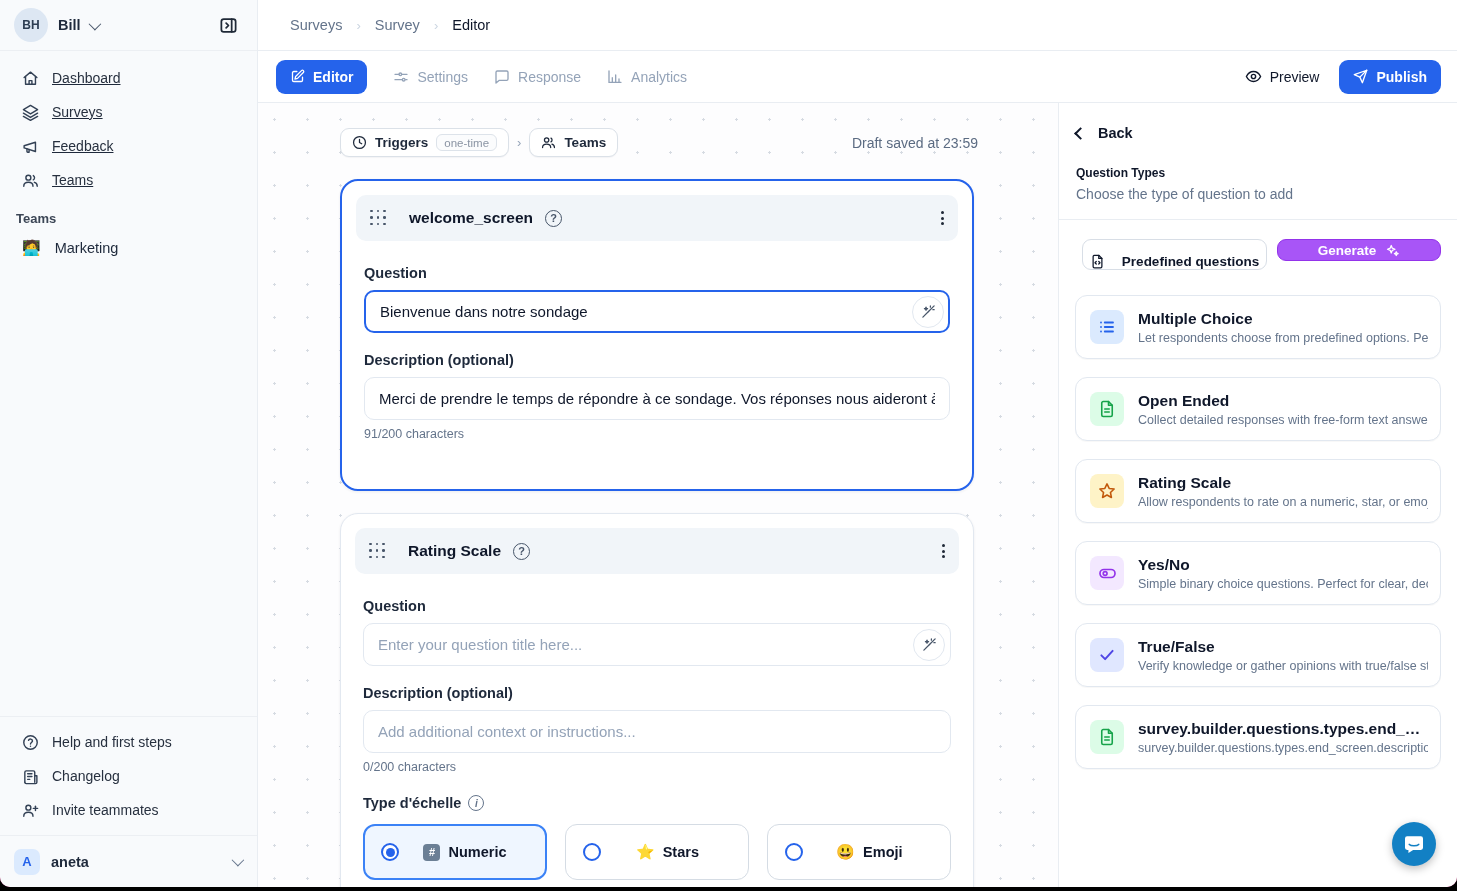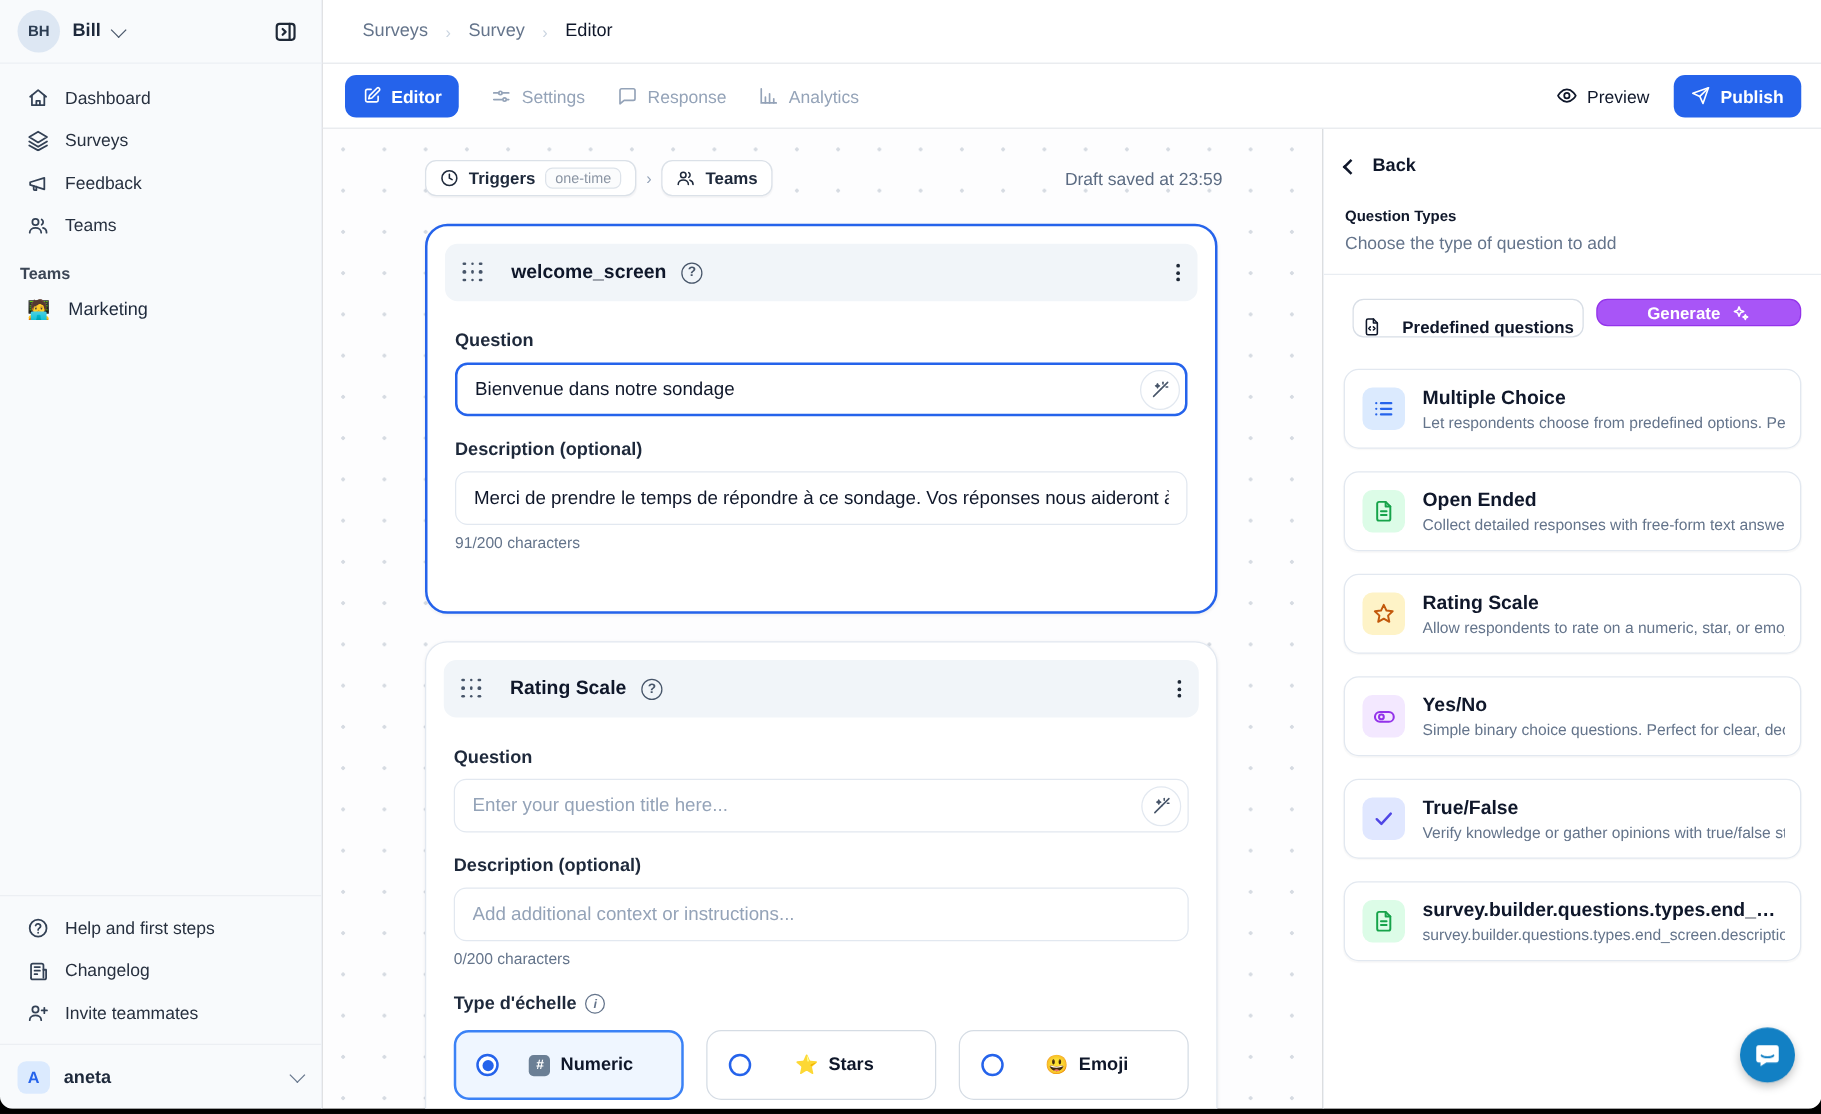--- a/index.html
+++ b/index.html
@@ -1,27 +1,27 @@
 <!DOCTYPE html>
 <html><head>
 <meta charset="utf-8">
 <style>
   * { margin:0; padding:0; box-sizing:border-box; }
   html,body { width:1457px; height:891px; overflow:hidden; background:#000; }
   body { font-family:"Liberation Sans", sans-serif; color:#1e293b; }
-  .app { width:1457px; height:887px; background:#404040; border-radius:0 0 10px 10px; overflow:hidden; display:flex; }
+  .app { width:1457px; height:887px; background:#ec4899; border-radius:0 0 10px 10px; overflow:hidden; display:flex; }
 
   
   .sidebar { width:258px; height:100%; background:#f8fafc; border-right:1px solid #e9edf2; display:flex; flex-direction:column; flex-shrink:0; }
   .sb-top { height:51px; display:flex; align-items:center; padding:0 14px 0 14px; border-bottom:1px solid #eceff3; }
   .avatar { width:34px; height:34px; border-radius:50%; background:#dde7f3; color:#2c3d52; font-size:12px; font-weight:700; display:flex; align-items:center; justify-content:center; }
   .sb-user { font-size:14.5px; font-weight:600; margin-left:10px; color:#1e293b; }
   .chev-dn { width:9px; height:9px; border-right:1.6px solid #475569; border-bottom:1.6px solid #475569; transform:rotate(45deg) translateY(-2px); margin-left:8px; }
   .sb-collapse { margin-left:auto; width:30px; height:30px; border-radius:8px; display:flex; align-items:center; justify-content:center; color:#1f2937; cursor:pointer; }
-  .sb-nav { padding:10px 12px 0 12px; }
+  .sb-nav { padding:10px 12px 0 12px;text-decoration:underline; }
   .sb-item { height:34px; display:flex; align-items:center; gap:13px; padding:0 10px; border-radius:8px; font-size:14px; font-weight:500; color:#27303f; cursor:pointer; }
   .sb-item svg { color:#334155; flex-shrink:0; }
   .sb-section { font-size:13px; font-weight:600; color:#3c4656; padding:14px 16px 6px 16px; }
   .sb-team { height:32px; display:flex; align-items:center; gap:14px; padding:0 22px; font-size:14.5px; font-weight:500; cursor:pointer; }
   .sb-team .emoji { font-size:15px; }
   .sb-spacer { flex:1; }
   .sb-footer { border-top:1px solid #eceff3; padding:8px 12px; }
   .sb-account { border-top:1px solid #eceff3; height:52px; display:flex; align-items:center; padding:0 16px 0 14px; cursor:pointer; }
   .avatar-sq { width:26px; height:26px; border-radius:7px; background:#dbeafe; color:#2563eb; font-size:13px; font-weight:700; display:flex; align-items:center; justify-content:center; }
   .sb-account .name { font-size:14.5px; font-weight:600; margin-left:11px; }

